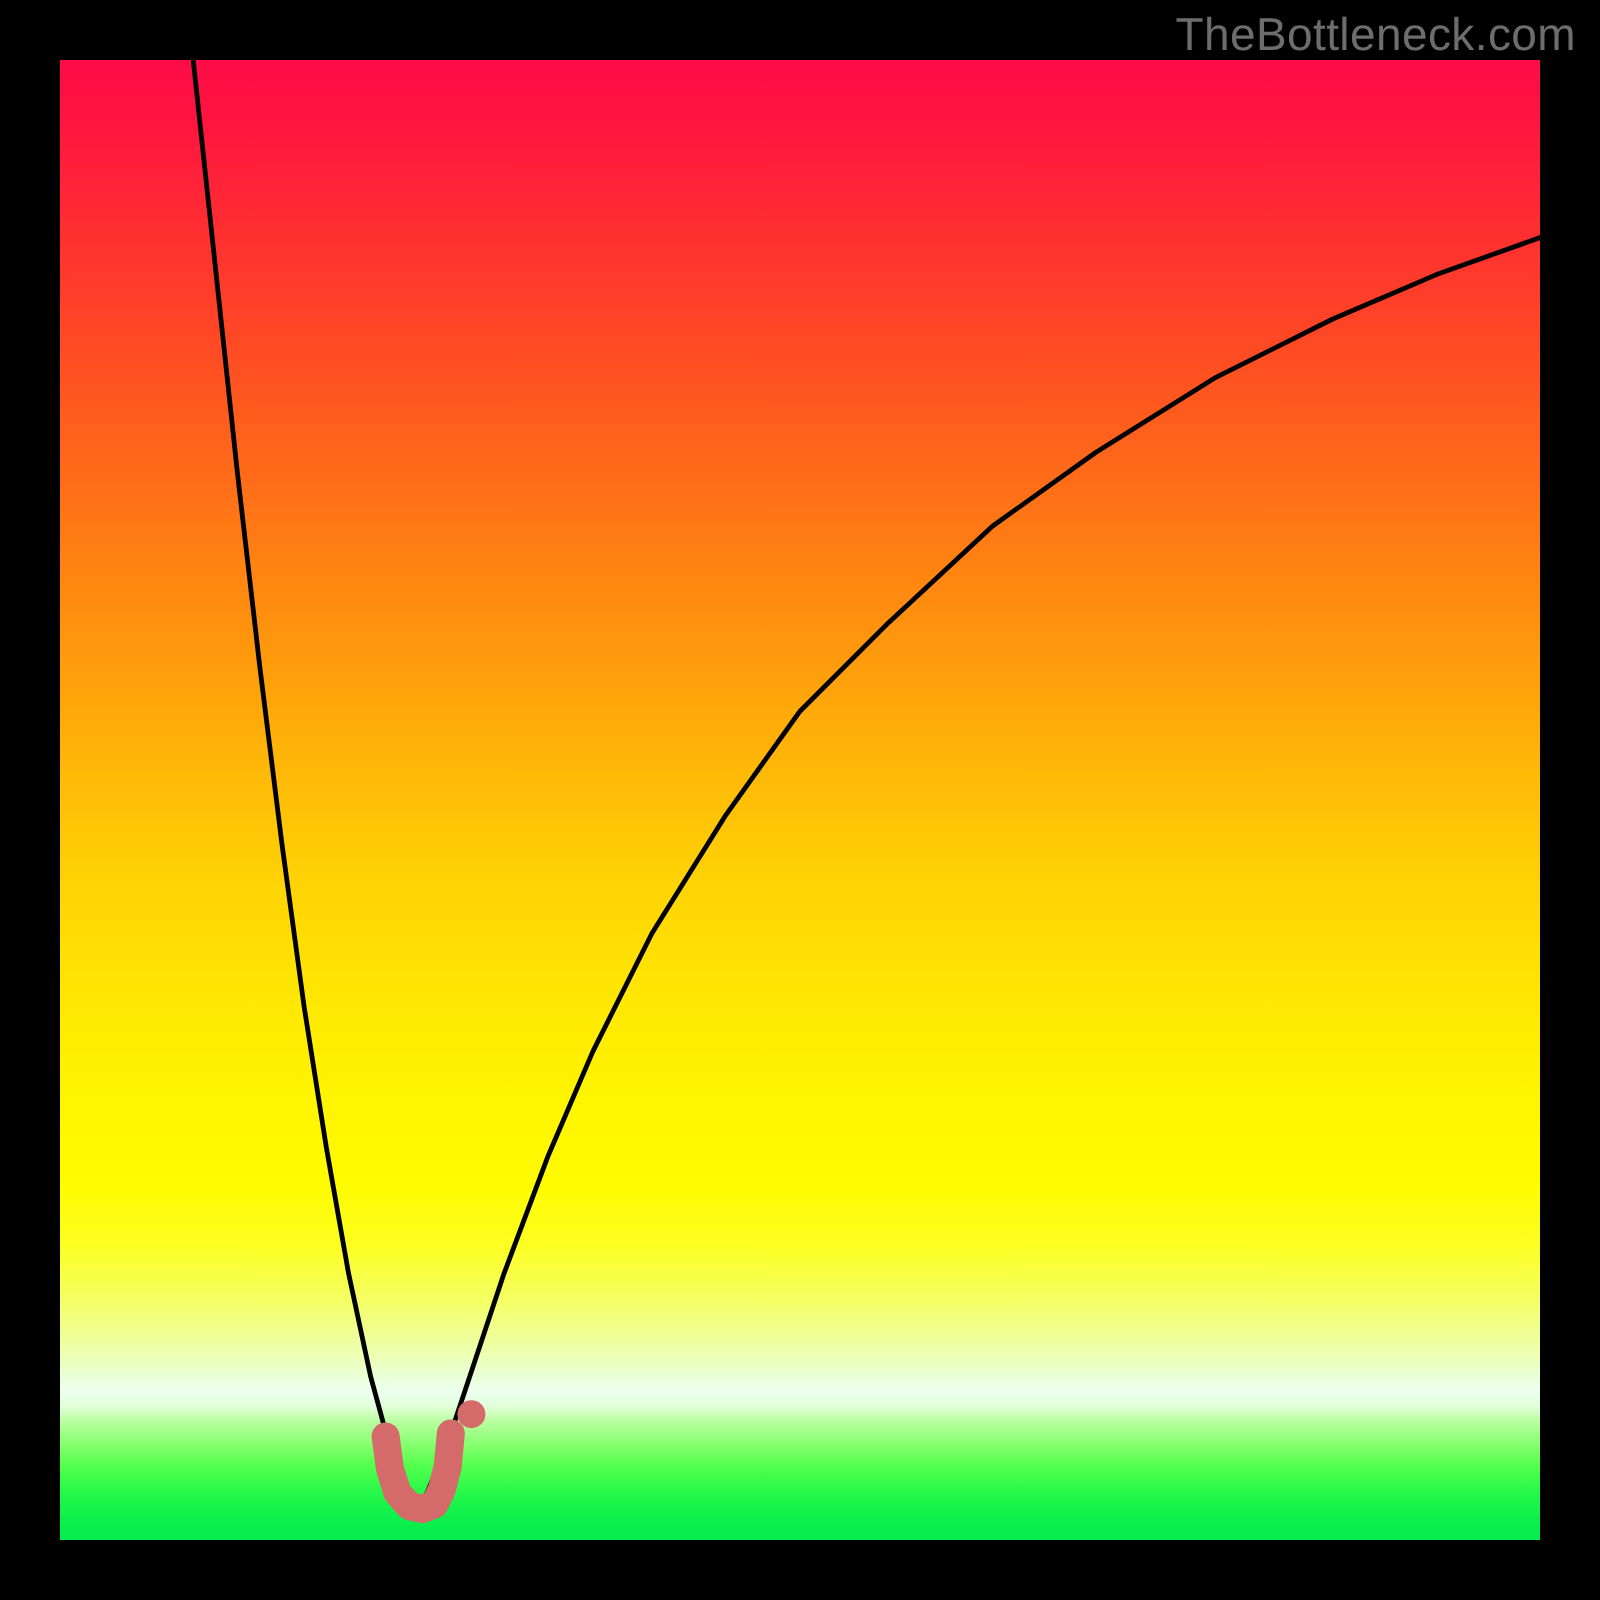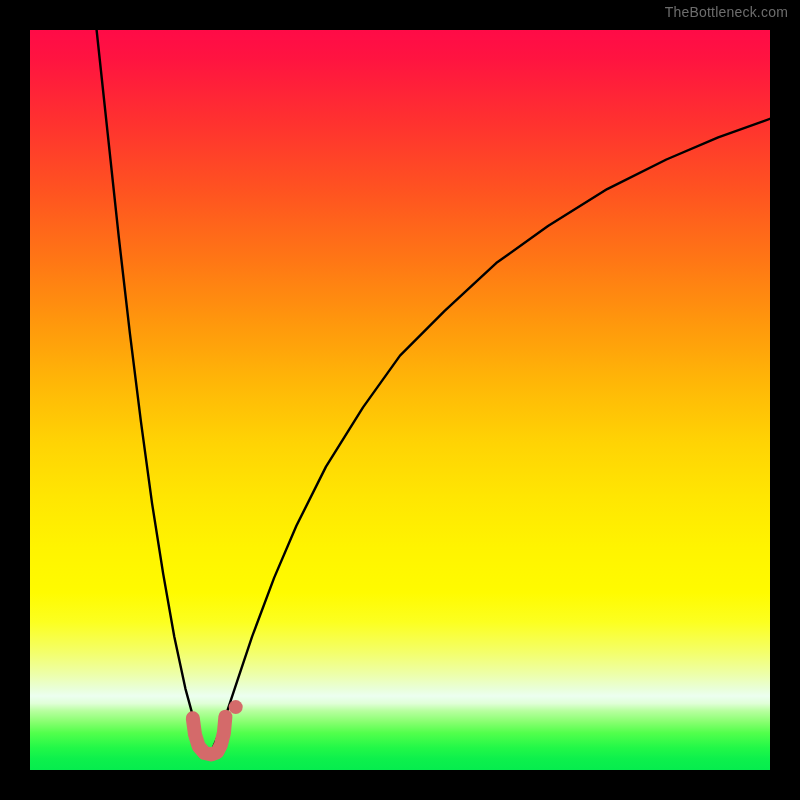--- a/index.html
+++ b/index.html
@@ -58,21 +58,21 @@
     position: absolute;
     left: 0; top: 0;
     width: 740px;
     height: 740px;
   }
   .watermark {
     position: absolute;
     top: 4px;
     right: 12px;
     color: #6d6d6d;
-    font-size: 14px;
+    font-size: 23px;
     letter-spacing: 0.2px;
   }
 </style>
 </head>
 <body>
 
 <div class="frame">
   <div class="plot">
     <div class="gradient"></div>
     <svg class="curves" viewBox="0 0 740 740" preserveAspectRatio="none">

